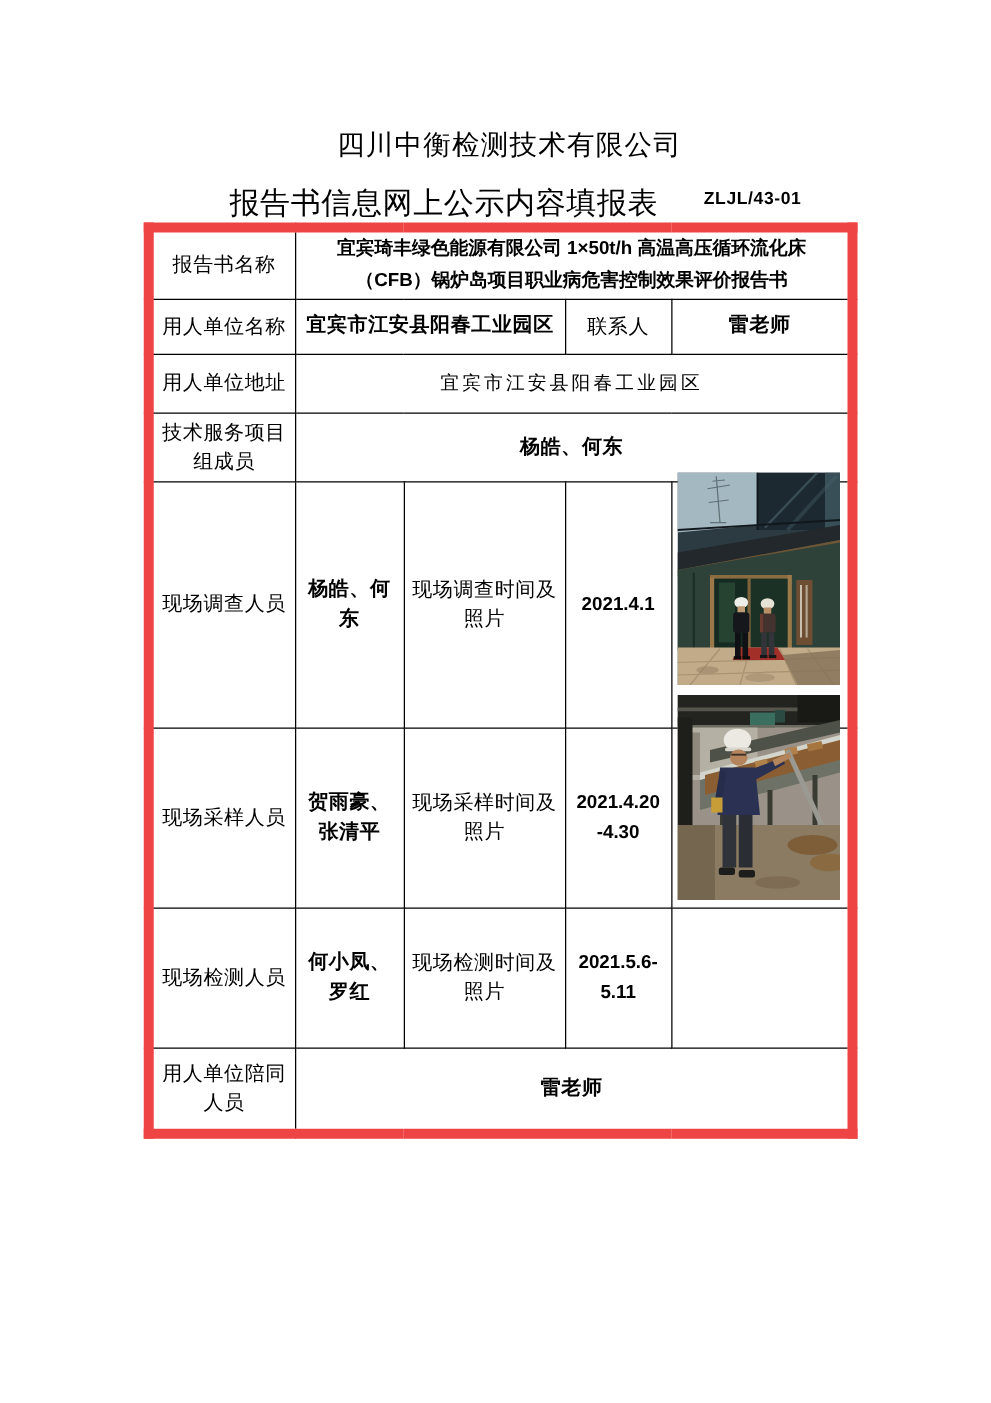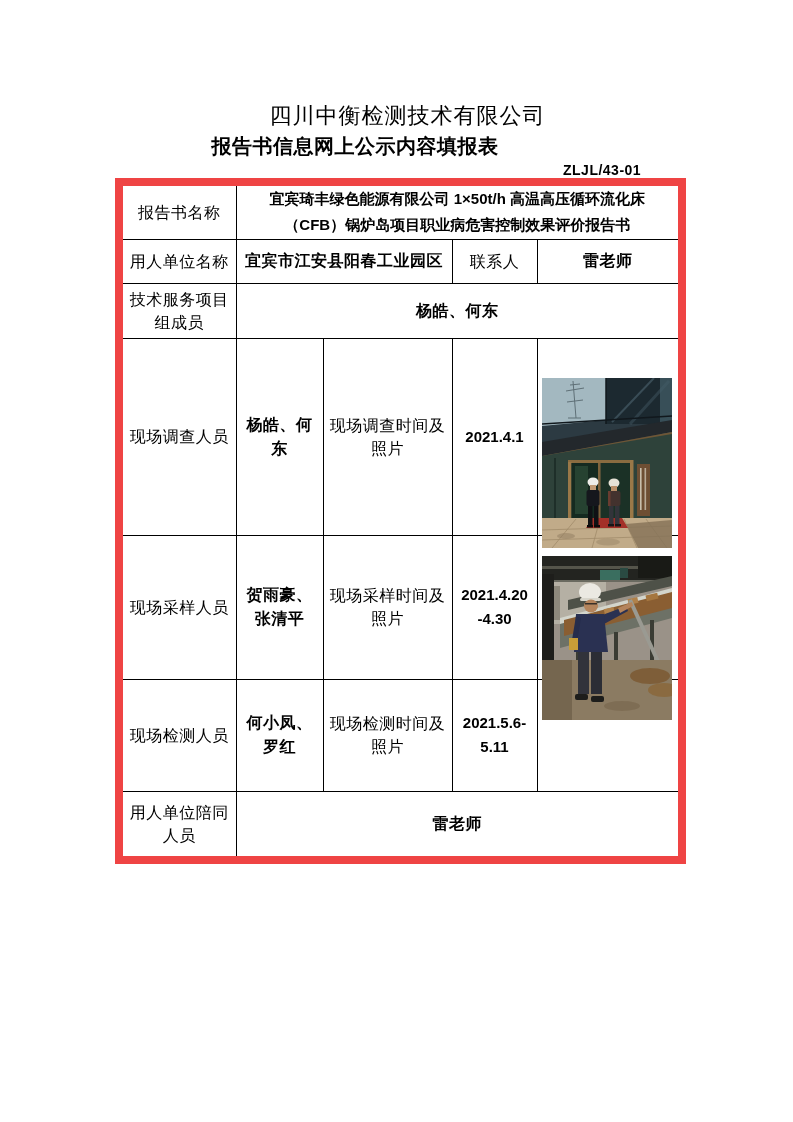--- a/index.html
+++ b/index.html
@@ -1,23 +1,23 @@
 <!DOCTYPE html>
 <html><head>
 <meta charset="utf-8">
 <style>
   html,body{margin:0;padding:0;background:#ffffff;}
   .page{position:relative;width:793px;height:1122px;background:#fff;color:#000;
         font-family:"Liberation Sans","DejaVu Sans",sans-serif;overflow:hidden;}
   .doc-title{position:absolute;top:101px;left:0;width:793px;text-align:center;
              font-size:22px;font-weight:normal;letter-spacing:1px;margin-left:11px;}
-  .form-title{position:absolute;top:133px;left:355px;transform:translateX(-50%);
-              font-size:20px;font-weight:bold;letter-spacing:0.5px;white-space:nowrap;}
+  .form-title{position:absolute;top:146px;left:355px;transform:translateX(-50%);
+              font-size:24px;font-weight:normal;letter-spacing:0.5px;white-space:nowrap;}
   .form-code{position:absolute;top:150px;left:563px;font-size:14px;font-weight:bold;
-             letter-spacing:0.5px;font-family:"Liberation Sans",sans-serif;margin-top:12px;}
+             letter-spacing:0.5px;font-family:"Liberation Sans",sans-serif;}
   table.doc{position:absolute;top:178px;left:115px;width:563px;border-collapse:collapse;
             table-layout:fixed;border:8px solid #ef4444;}
   table.doc td{border:1px solid #000;text-align:center;vertical-align:middle;
                padding:0 4px;overflow:hidden;}
   .lbl{font-size:16px;line-height:23px;letter-spacing:0.5px;
        font-family:"Liberation Serif","DejaVu Serif",serif;}
   .b{font-weight:bold;}
   .report-title-line{font-size:15px;font-weight:bold;line-height:26px;white-space:nowrap;}
   .v16{font-size:16px;letter-spacing:0.5px;line-height:24px;}
   .kai{font-family:"DejaVu Serif","Liberation Serif",serif;font-size:15px;
@@ -53,20 +53,24 @@
         <div class="report-title-line">宜宾琦丰绿色能源有限公司 1×50t/h 高温高压循环流化床</div>
         <div class="report-title-line">（CFB）锅炉岛项目职业病危害控制效果评价报告书</div>
       </td>
     </tr>
     <tr class="r2">
       <td class="lbl">用人单位名称</td>
       <td colspan="2" class="v16 b">宜宾市江安县阳春工业园区</td>
       <td class="lbl">联系人</td>
       <td class="v16 b">雷老师</td>
     </tr>
+    <tr class="r3">
+      <td class="lbl">用人单位地址</td>
+      <td colspan="4" class="kai">宜宾市江安县阳春工业园区</td>
+    </tr>
     <tr class="r4">
       <td class="lbl">技术服务项目组成员</td>
       <td colspan="4" class="v16 b">杨皓、何东</td>
     </tr>
     <tr class="r5">
       <td class="lbl">现场调查人员</td>
       <td class="v16 b">杨皓、何东</td>
       <td class="lbl">现场调查时间及照片</td>
       <td>
         <div class="date-line">2021.4.1</div>

